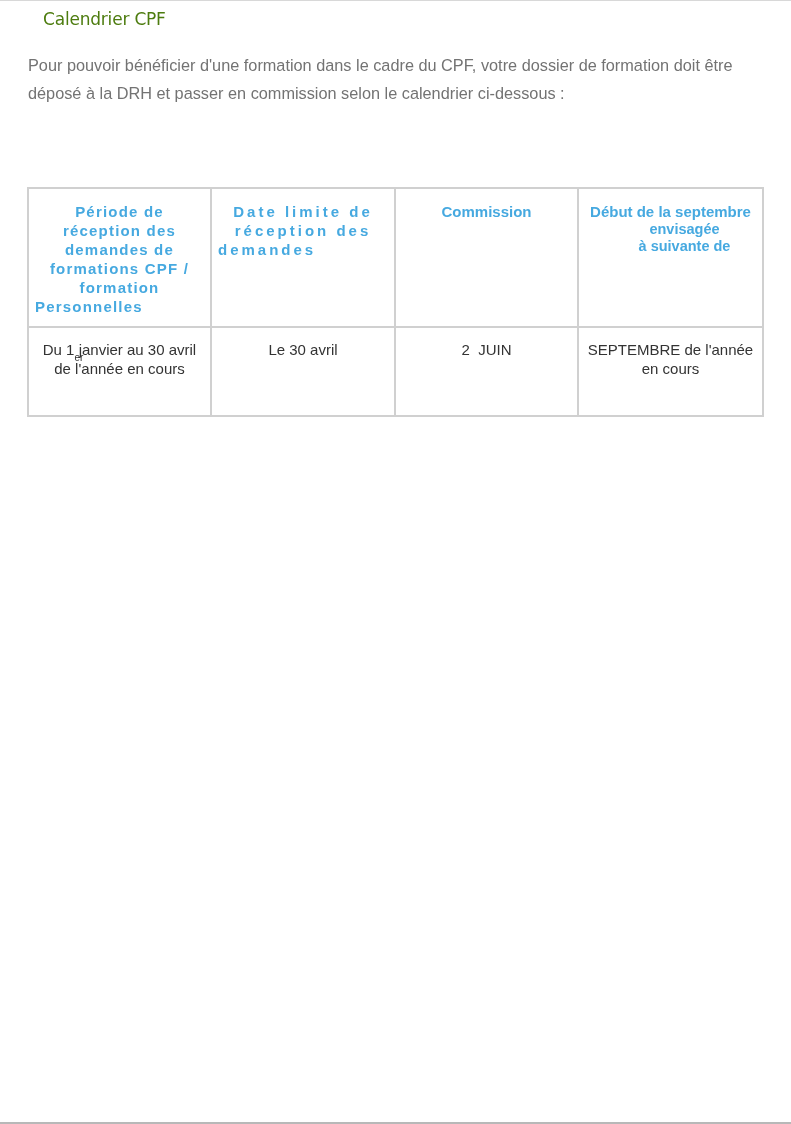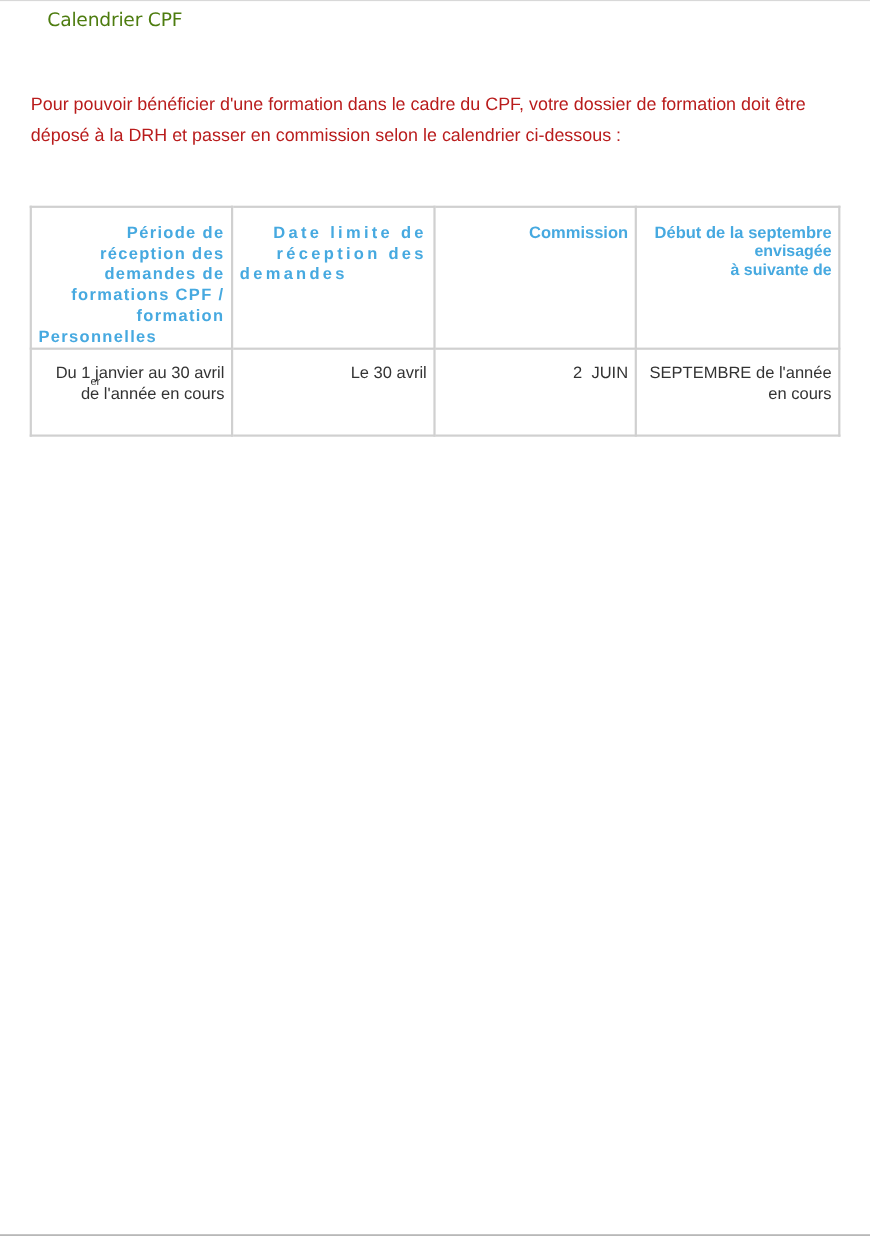--- a/index.html
+++ b/index.html
@@ -21,42 +21,42 @@
       left: 43px;
       top: 8px;
       font-family: "DejaVu Sans", sans-serif;
       font-size: 17px;
       color: #4d7c0f;
       letter-spacing: -0.2px;
     }
     .intro {
       position: absolute;
       left: 28px;
-      top: 80px;
+      top: 50px;
       width: 745px;
       font-size: 16.3px;
       line-height: 28px;
-      color: #b91c1c;
+      color: #737373;
     }
     table.cal {
       position: absolute;
       left: 27px;
       top: 186px;
       border-collapse: collapse;
       width: 735px;
       table-layout: fixed;
     }
     table.cal td, table.cal th {
       border: 2px solid #d0d0d0;
       vertical-align: top;
-      padding: 12px 6px 0 6px;
+      padding: 12px 6px 10px 6px;
       font-size: 15px;
       line-height: 19px;
       color: #333333;
-      text-align: right;
+      text-align: center;
       font-weight: normal;
     }
     table.cal th {
       color: #46a9e0;
       font-weight: bold;
       padding-top: 13px;
       height: 94px;
     }
     th.justify {
       text-align: justify;

